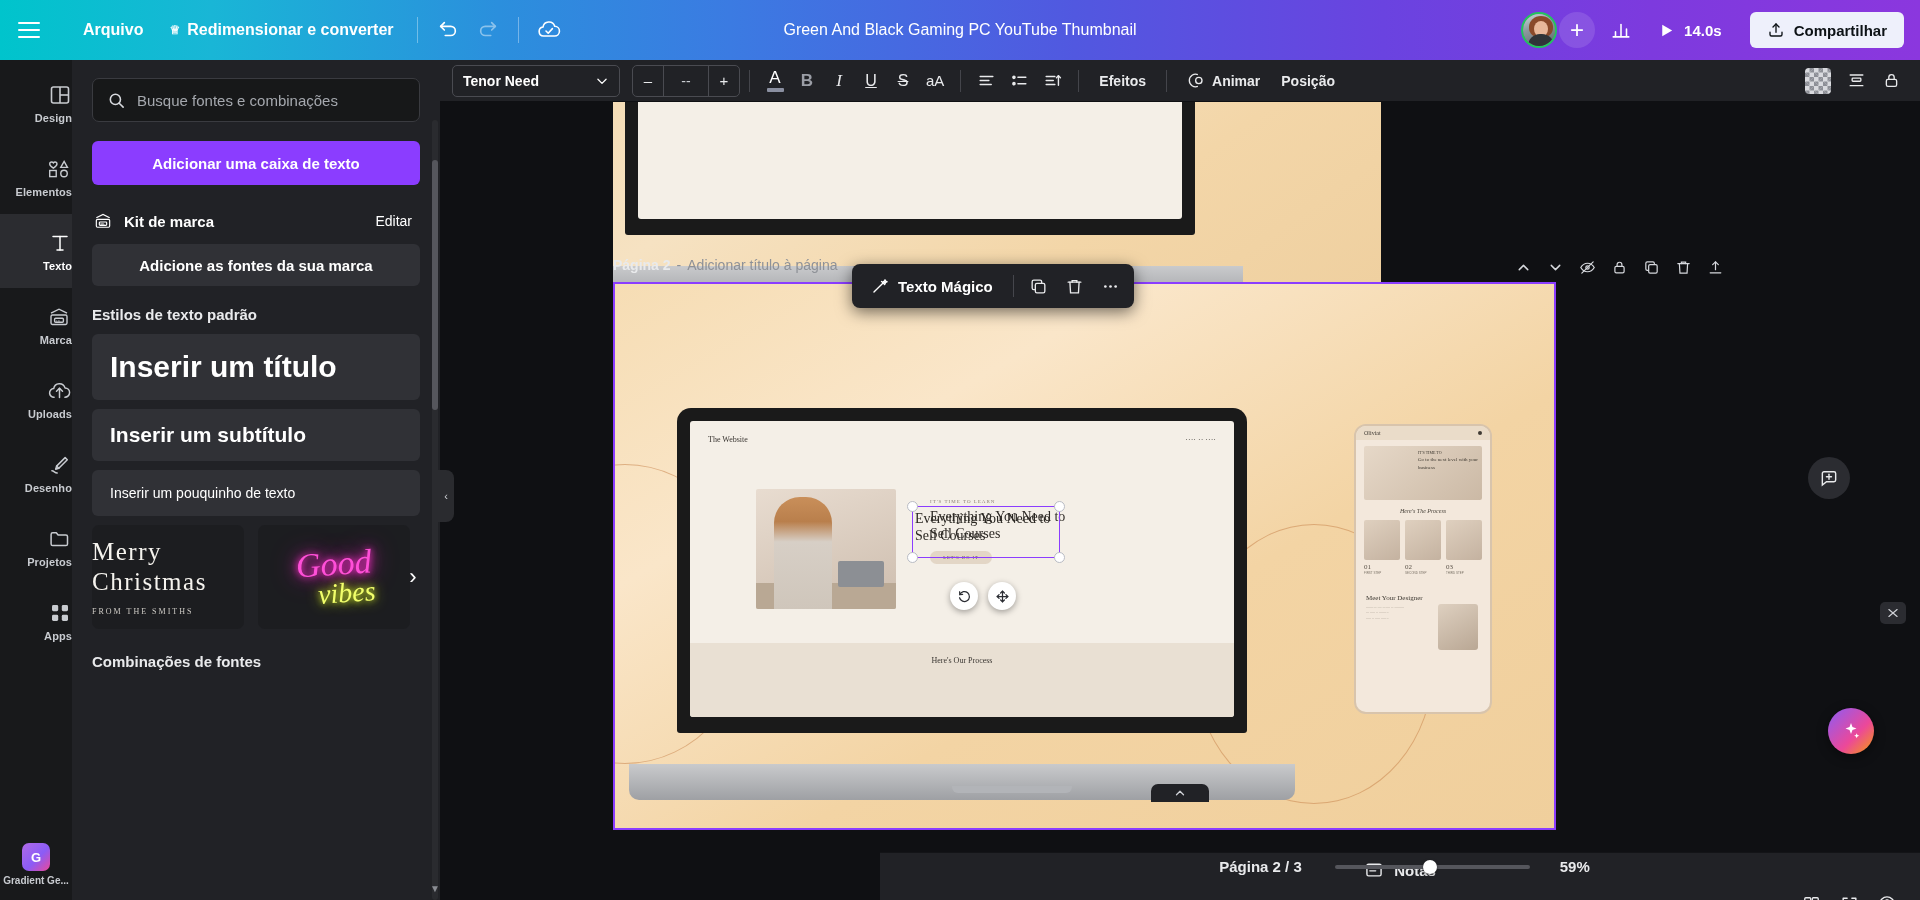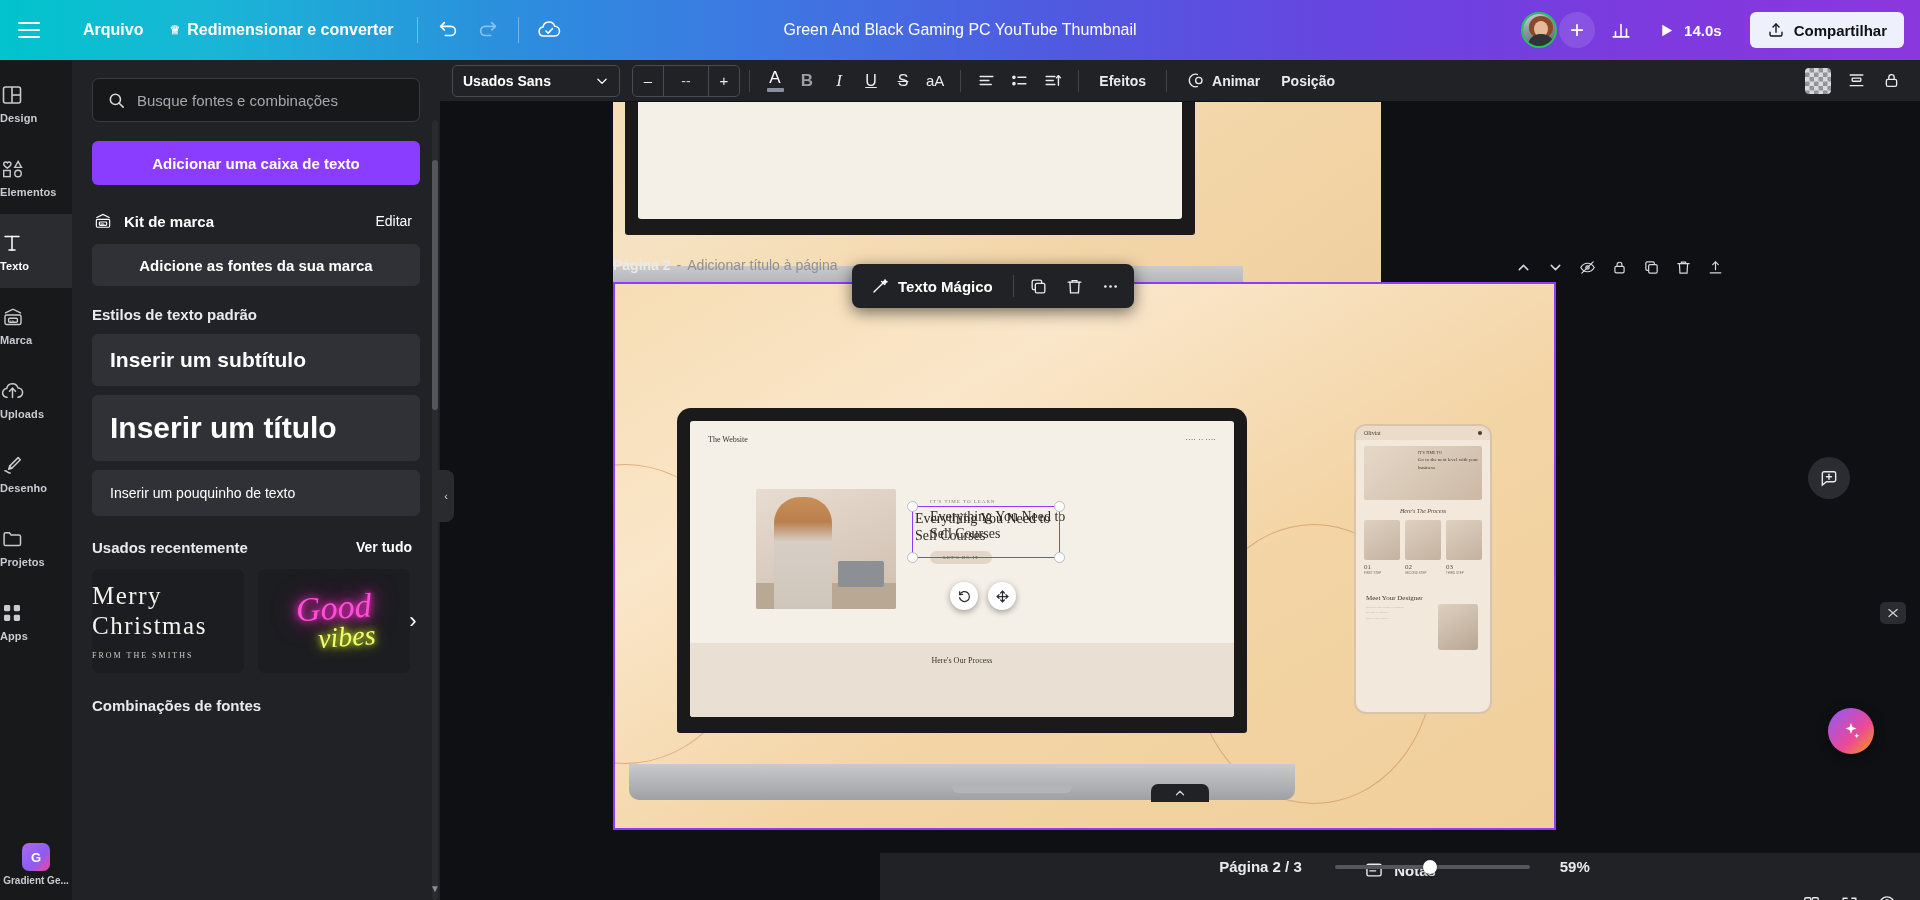--- a/index.html
+++ b/index.html
@@ -81,21 +81,21 @@
   }
 
   
   .rail {
     position: absolute; left: 0; top: 60px; width: 72px; height: 840px;
     background: #18191b; display: flex; flex-direction: column;
     align-items: center; padding-top: 6px; z-index: 5;
   }
   .rail-item {
     width: 72px; height: 74px; display: flex; flex-direction: column;
-    align-items: flex-start; justify-content: center; gap: 5px; cursor: pointer;
+    align-items: flex-end; justify-content: center; gap: 5px; cursor: pointer;
     color: #c8cbd0;
   }
   .rail-item.active { background: #2b2c30; color: #fff; }
   .rail-item .lbl { font-size: 11px; font-weight: 600; letter-spacing: .1px; }
   .rail-item svg { display: block; }
   .rail-spacer { flex: 1 1 auto; }
   .rail-app {
     width: 72px; display: flex; flex-direction: column; align-items: center;
     gap: 4px; cursor: pointer; padding-bottom: 14px; color: #c8cbd0;
   }
@@ -646,28 +646,24 @@
           </svg>
           <span>Kit de marca</span>
         </div>
         <span class="link">Editar</span>
       </div>
 
       <div class="brand-box">Adicione as fontes da sua marca</div>
 
       <div class="sec-title">Estilos de texto padrão</div>
 
+      <div class="style-card h1">Inserir um título</div>
       <div class="style-card h2">Inserir um subtítulo</div>
-      <div class="style-card h1">Inserir um título</div>
       <div class="style-card h3">Inserir um pouquinho de texto</div>
 
-      <div class="recent-head">
-        <span class="t">Usados recentemente</span>
-        <span class="link">Ver tudo</span>
-      </div>
 
       <div class="recent-row">
         <div class="font-card fc-merry">
           <div class="l1">Merry</div>
           <div class="l2">Christmas</div>
           <div class="l3">FROM THE SMITHS</div>
         </div>
         <div class="font-card fc-vibes">
           <div class="g">Good</div>
           <div class="v">vibes</div>
@@ -678,21 +674,21 @@
       <div class="combos">Combinações de fontes</div>
     </div>
   </div>
 
   <div class="collapse-handle">‹</div>
 
   <div class="editor">
 
     <div class="toolbar">
       <div class="font-select">
-        <span>Usados Sans</span>
+        <span>Tenor Need</span>
         <svg width="14" height="14" viewBox="0 0 24 24" fill="none" stroke="#fff" stroke-width="2.2" stroke-linecap="round" stroke-linejoin="round">
           <polyline points="5,9 12,16 19,9"></polyline>
         </svg>
       </div>
 
       <div class="size-group">
         <div class="cell minus">–</div>
         <div class="cell val">--</div>
         <div class="cell plus">+</div>
       </div>

